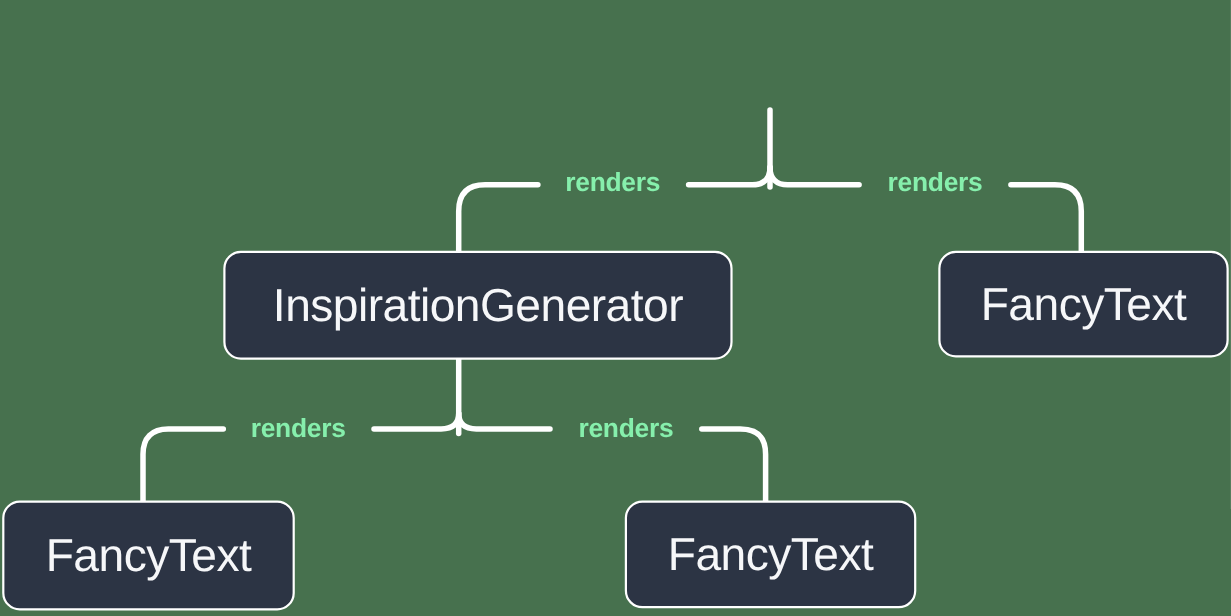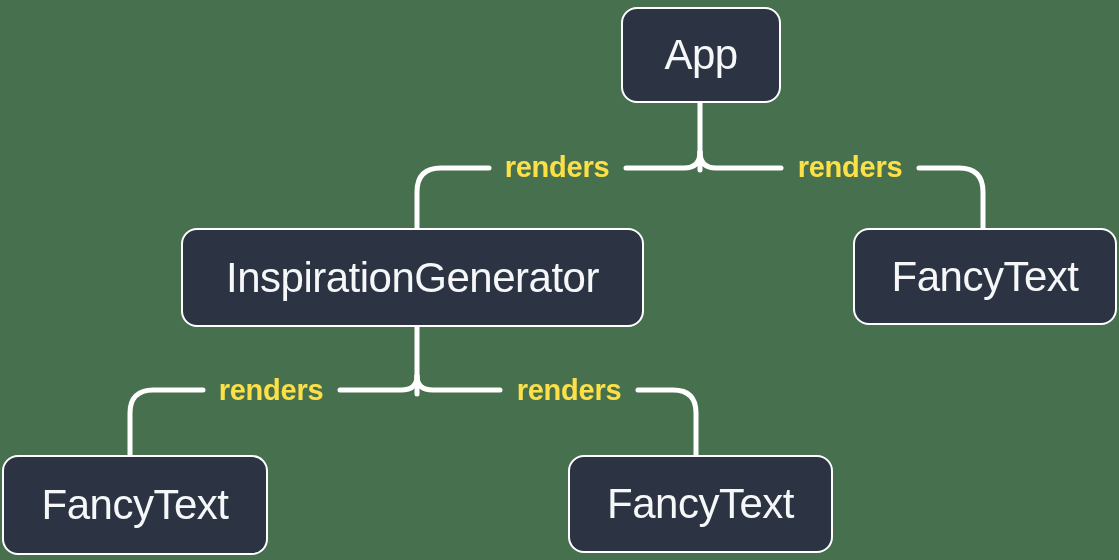--- a/index.html
+++ b/index.html
@@ -38,31 +38,31 @@
     align-items: center;
     justify-content: center;
     font-size: 42px;
     font-weight: 400;
     letter-spacing: -0.5px;
     box-sizing: border-box;
     white-space: nowrap;
   }
 
   #node-app          { left: 621px; top: 7px;   width: 160px; height: 96px; }
-  #node-insp-gen     { left: 181px; top: 228px; width: 463px; height: 99px; }
+  #node-insp-gen     { left: 203px; top: 228px; width: 463px; height: 99px; }
   #node-fancy-top    { left: 853px; top: 228px; width: 264px; height: 97px; }
   #node-fancy-bottom { left: 2px;   top: 455px; width: 266px; height: 100px; }
   #node-copyright    { left: 568px; top: 455px; width: 265px; height: 98px; }
 
   .edge-label {
     position: absolute;
     z-index: 3;
     transform: translate(-50%, -50%);
-    color: #fde047;
-    font-size: 29px;
+    color: #86efac;
+    font-size: 24px;
     font-weight: 700;
     letter-spacing: -0.25px;
     white-space: nowrap;
   }
   #edge-label-0 { left: 557px; top: 167px; }
   #edge-label-1 { left: 850px; top: 167px; }
   #edge-label-2 { left: 271px; top: 390px; }
   #edge-label-3 { left: 569px; top: 390px; }
 </style>
 </head>
@@ -78,21 +78,20 @@
     <path d="M 489 168 H 441 C 425 168 417 176 417 192 V 230"></path>
     <path d="M 919 168 H 959 C 975 168 983 176 983 192 V 230"></path>
 
     <path d="M 417 325 V 394"></path>
     <path d="M 417 376 C 417 386 411 390 401 390 H 340"></path>
     <path d="M 417 376 C 417 386 423 390 433 390 H 500"></path>
     <path d="M 203 390 H 153 C 138 390 130 398 130 413 V 457"></path>
     <path d="M 638 390 H 673 C 689 390 696 398 696 413 V 457"></path>
   </svg>
 
-  <div class="node" id="node-app">App</div>
 
   <div class="node" id="node-insp-gen">InspirationGenerator</div>
 
   <div class="node" id="node-fancy-top">FancyText</div>
 
   <div class="node" id="node-fancy-bottom">FancyText</div>
 
   <div class="node" id="node-copyright">FancyText</div>
 
   <div class="edge-label" id="edge-label-0">renders</div>

